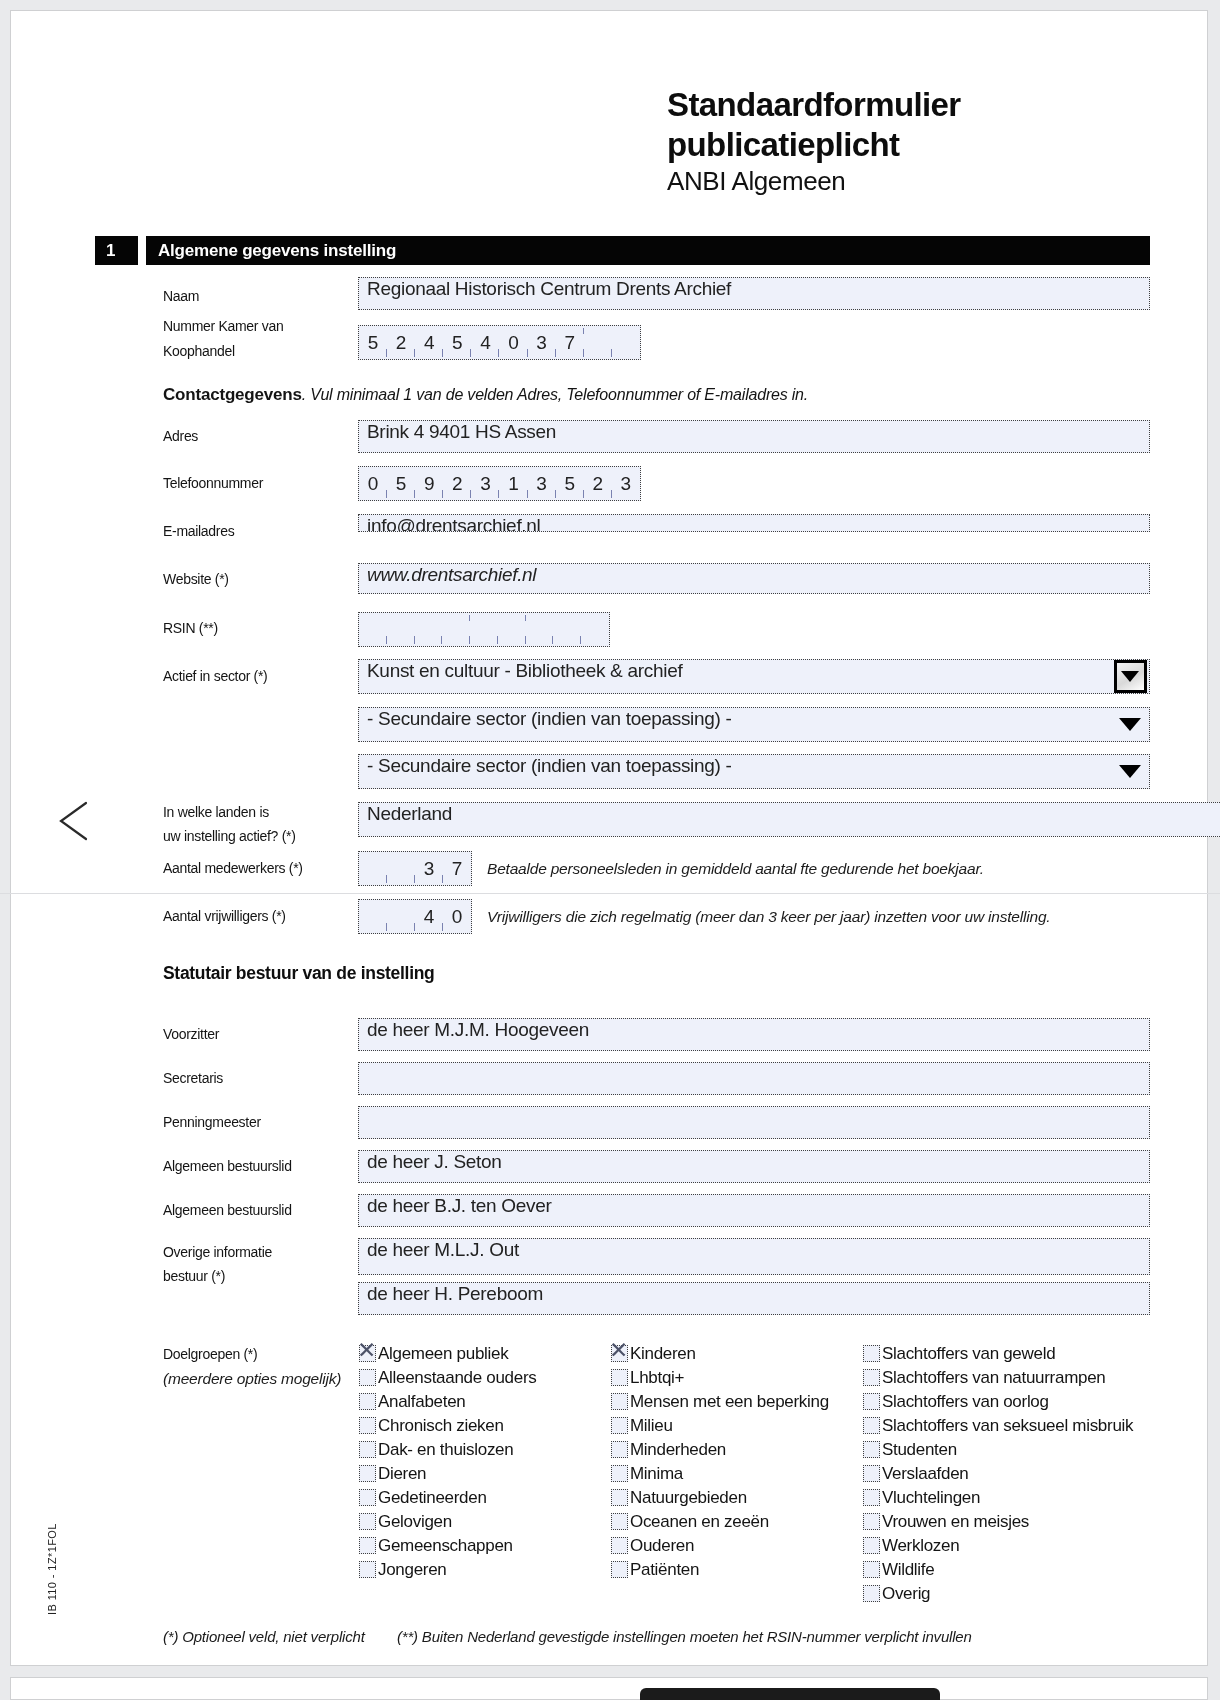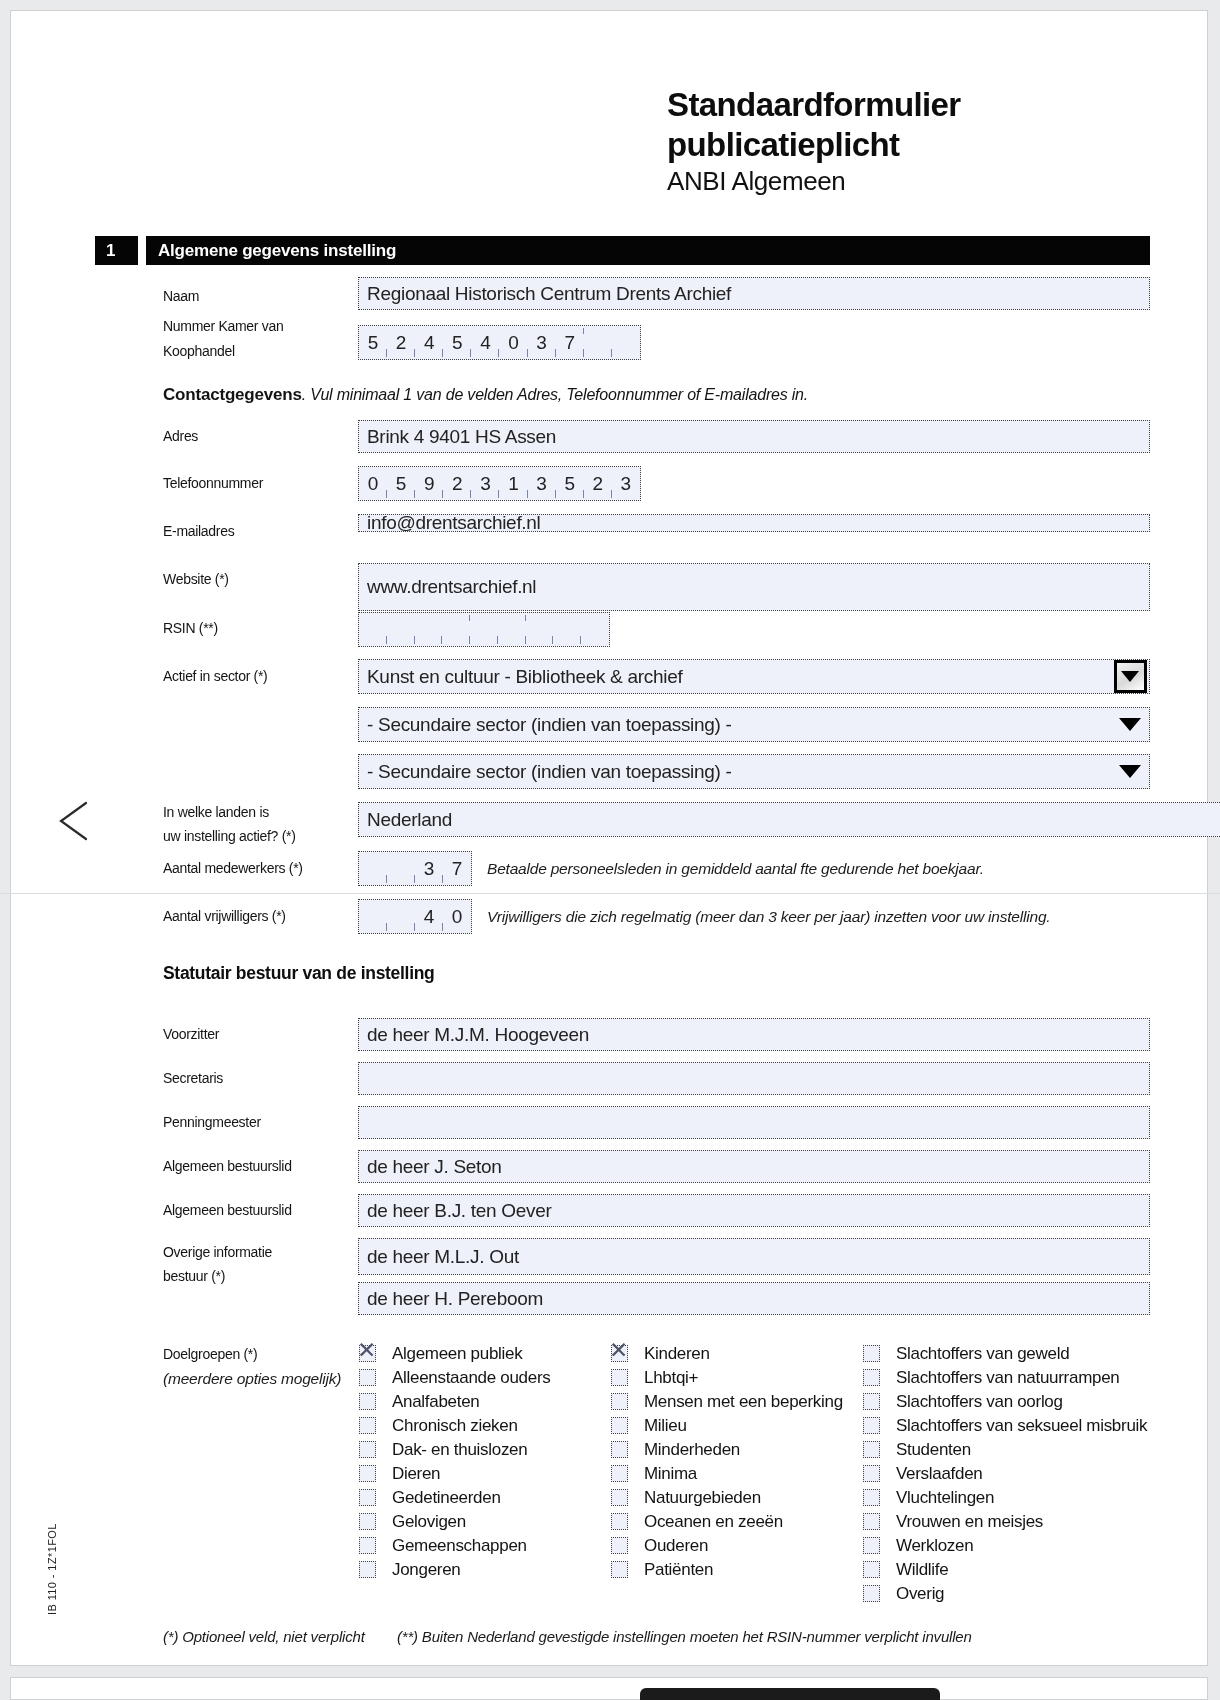--- a/index.html
+++ b/index.html
@@ -13,42 +13,42 @@
   .t1{position:absolute;left:667px;top:86px;font-size:33px;font-weight:bold;letter-spacing:-0.6px;color:#0d0d0d;}
   .t2{position:absolute;left:667px;top:126px;font-size:33px;font-weight:bold;letter-spacing:-0.6px;color:#0d0d0d;}
   .t3{position:absolute;left:667px;top:166px;font-size:26px;font-weight:400;letter-spacing:-0.4px;color:#111;}
   .barnum{position:absolute;left:95px;top:236px;width:43px;height:29px;background:#050505;color:#fff;
     font-size:17px;font-weight:bold;line-height:29px;padding-left:11px;box-sizing:border-box;}
   .bartitle{position:absolute;left:146px;top:236px;width:1004px;height:29px;background:#050505;color:#fff;
     font-size:17px;font-weight:bold;line-height:29px;padding-left:12px;box-sizing:border-box;letter-spacing:-0.2px;}
   .lbl{position:absolute;font-size:14px;color:#141414;letter-spacing:-0.3px;white-space:nowrap;}
   .head{position:absolute;font-size:17.5px;font-weight:bold;color:#0e0e0e;letter-spacing:-0.3px;white-space:nowrap;}
   .fld{position:absolute;background:#eef1fa;border:1px dotted #3f3f3f;box-sizing:border-box;
-    font-size:19px;color:#222;display:flex;align-items:center;padding-left:8px;letter-spacing:-0.3px;white-space:nowrap;overflow:hidden;}
+    font-size:19px;color:#222;display:flex;align-items:flex-start;padding-left:8px;letter-spacing:-0.3px;white-space:nowrap;overflow:hidden;}
   .comb{position:absolute;background:#eef1fa;border:1px dotted #3f3f3f;box-sizing:border-box;display:flex;}
   .comb .cell{flex:1 1 0;position:relative;display:flex;align-items:center;justify-content:center;
     font-size:19px;color:#222;}
   .tickb{position:absolute;left:-1px;bottom:2px;width:1px;height:8px;background:#7a82b0;}
   .tickt{position:absolute;left:-1px;top:2px;width:1px;height:6px;background:#7a82b0;}
   .note{position:absolute;font-style:italic;font-size:15.5px;color:#1c1c1c;letter-spacing:-0.2px;white-space:nowrap;}
   .contactline{position:absolute;left:163px;top:385px;font-size:17px;white-space:nowrap;letter-spacing:-0.2px;}
   .contactline .b{font-weight:bold;}
   .contactline .i{font-style:italic;font-size:16px;}
   .ddbtn{position:absolute;left:1114px;top:660px;width:33px;height:33px;box-sizing:border-box;
     border:3px solid #000;background:linear-gradient(150deg,#f4f4f4 0%,#d9d9d9 55%,#ffffff 100%);}
   .ddarr{position:absolute;left:4px;top:8px;width:0;height:0;
     border-left:9px solid transparent;border-right:9px solid transparent;border-top:11px solid #000;}
   .tri{position:absolute;width:0;height:0;border-left:11px solid transparent;border-right:11px solid transparent;
     border-top:13px solid #000;}
   .cbcol{position:absolute;width:300px;}
   .cbrow{display:flex;align-items:flex-start;height:24px;}
   .cbox{width:17px;height:17px;background:#eef1fa;border:1px dotted #3f3f3f;box-sizing:border-box;
     position:relative;flex:0 0 auto;}
   .xmark{position:absolute;left:-3px;top:-7px;font-size:23px;color:#4c5268;line-height:23px;}
-  .cblab{margin-left:16px;font-size:17px;line-height:18px;color:#141414;letter-spacing:-0.3px;white-space:nowrap;}
+  .cblab{margin-left:2px;font-size:17px;line-height:18px;color:#141414;letter-spacing:-0.3px;white-space:nowrap;}
   .seam{position:absolute;left:0;top:893px;width:1220px;height:1px;background:#dcdde0;}
   .footer-note{position:absolute;top:1628px;font-style:italic;font-size:15px;color:#1a1a1a;letter-spacing:-0.2px;white-space:nowrap;}
   .sidecode{position:absolute;left:46px;top:1615px;width:140px;height:13px;font-size:11px;color:#222;
     letter-spacing:0.4px;transform:rotate(-90deg);transform-origin:0 0;white-space:nowrap;}
   .pill{position:absolute;left:640px;top:1688px;width:300px;height:12px;background:#1b1b1b;border-radius:6px 6px 0 0;}
   .chev{position:absolute;left:56px;top:800px;}
 </style>
 </head>
 <body>
 
@@ -168,21 +168,21 @@
       <span>3</span>
     </div>
   </div>
 
 <div class="lbl" style="left:163px;top:523px;">E-mailadres</div>
 <div class="fld" style="left:358px;top:514px;width:792px;height:18px;">
     <span>info@drentsarchief.nl</span>
   </div>
 
 <div class="lbl" style="left:163px;top:571px;">Website (*)</div>
-<div class="fld" style="left:358px;top:563px;width:792px;height:48px;">
+<div class="fld" style="left:358px;top:563px;width:792px;height:31px;font-style:italic;">
     <span>www.drentsarchief.nl</span>
   </div>
 
 <div class="lbl" style="left:163px;top:620px;">RSIN (**)</div>
 <div class="comb" style="left:358px;top:612px;width:252px;height:35px;">
     <div class="cell">
       <span></span>
     </div>
     <div class="cell">
       <i class="tickb"></i>

